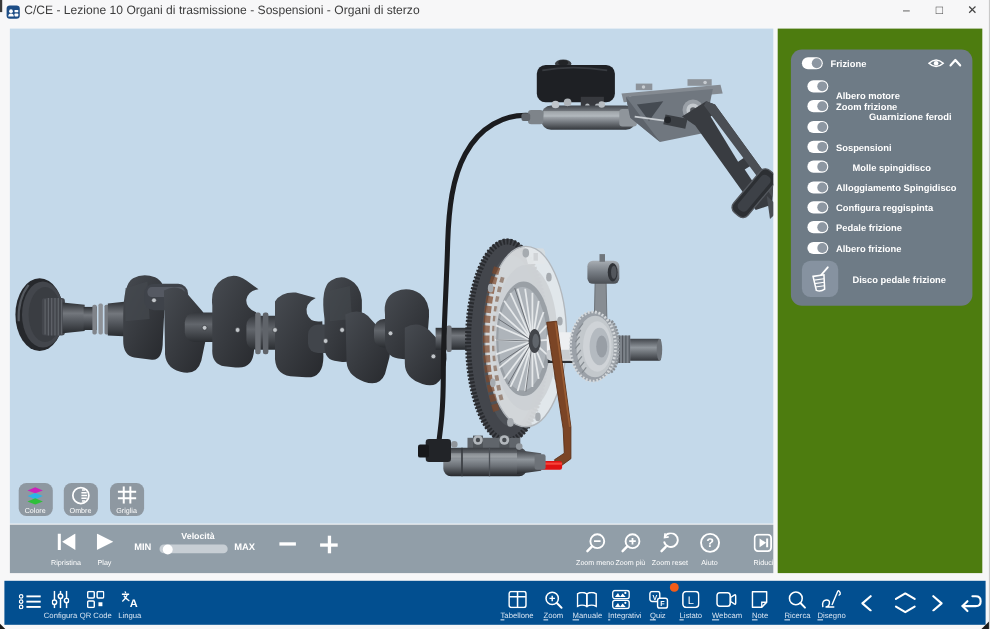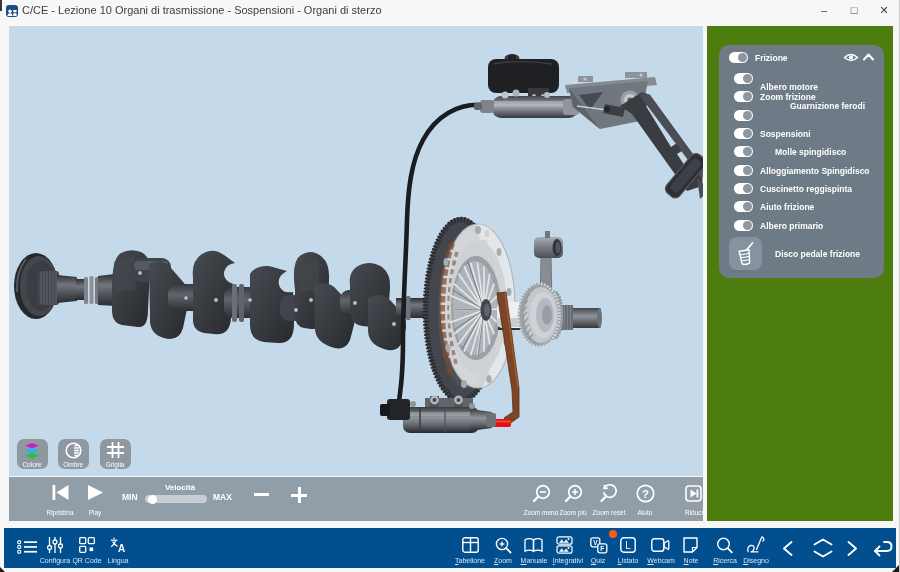--- a/index.html
+++ b/index.html
@@ -400,25 +400,25 @@
         <div class="plabel" style="left:41px; top:47px;">Zoom frizione</div>
       <div class="tg" style="left:15px; top:64.5px;"></div>
         <div class="plabel" style="left:41px; top:56px;margin-left:30px;">Guarnizione ferodi</div>
       <div class="tg" style="left:15px; top:82.5px;"></div>
         <div class="plabel" style="left:41px; top:83.5px;">Sospensioni</div>
       <div class="tg" style="left:15px; top:101px;"></div>
         <div class="plabel" style="left:56px; top:102px;">Molle spingidisco</div>
       <div class="tg" style="left:15px; top:119.5px;"></div>
         <div class="plabel" style="left:41px; top:120.5px;">Alloggiamento Spingidisco</div>
       <div class="tg" style="left:15px; top:137.5px;"></div>
-        <div class="plabel" style="left:41px; top:138.5px;">Cuscinetto reggispinta</div>
+        <div class="plabel" style="left:41px; top:138.5px;">Configura reggispinta</div>
       <div class="tg" style="left:15px; top:156px;"></div>
-        <div class="plabel" style="left:41px; top:157px;">Aiuto frizione</div>
+        <div class="plabel" style="left:41px; top:157px;">Pedale frizione</div>
       <div class="tg" style="left:15px; top:174.5px;"></div>
-        <div class="plabel" style="left:41px; top:175.5px;">Albero primario</div>
+        <div class="plabel" style="left:41px; top:175.5px;">Albero frizione</div>
 
       <div style="position:absolute; left:10px; top:192px; width:33px; height:33px; background:#8692a0; border-radius:8px;"></div>
       <svg style="position:absolute; left:17px; top:196px;" width="20" height="26" viewBox="0 0 20 26">
         <g transform="rotate(-8 9 16)">
           <path d="M4 9.5 L14 9.5 L12.8 22.5 Q9 24.5 5.2 22.5 Z" fill="none" stroke="#fff" stroke-width="1.4"></path>
           <path d="M4.6 13 L13.5 13 M4.4 16.2 L13.3 16.2 M4.6 19.4 L13 19.4" stroke="#fff" stroke-width="1"></path>
         </g>
         <path d="M10.5 9 L16.5 2" stroke="#fff" stroke-width="1.7" stroke-linecap="round"></path>
       </svg>
       <div class="plabel" style="left:56px; top:204px;">Disco pedale frizione</div>

